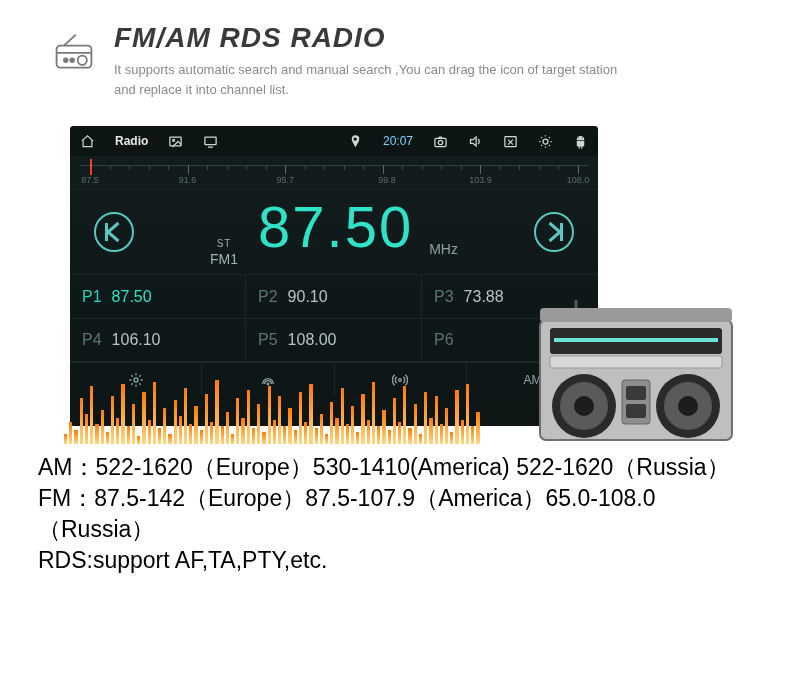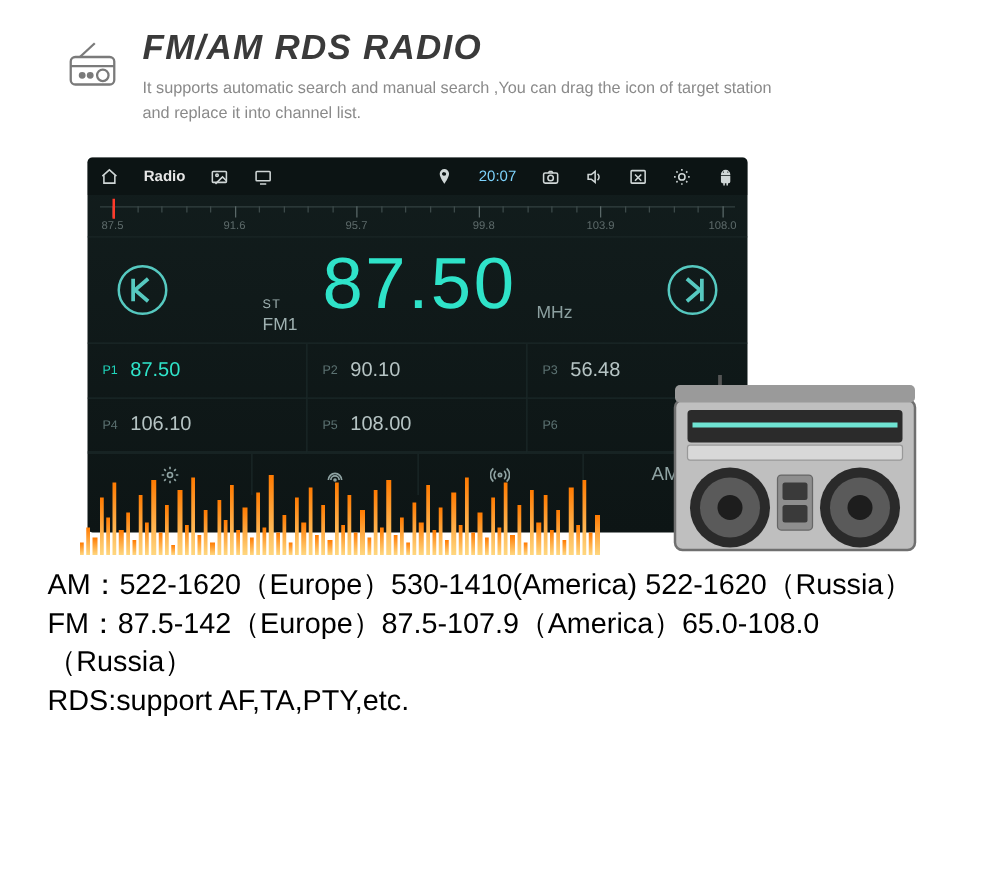--- a/index.html
+++ b/index.html
@@ -23,36 +23,36 @@
   .dial{position:relative;height:34px;border-bottom:1px solid #1a2626}
   .dial-line{position:absolute;left:10px;right:10px;top:9px;height:1px;background:#334040}
   .tick{position:absolute;top:9px;width:1px;height:5px;background:#3d4a4a}
   .tick.major{height:9px;background:#5a6868}
   .tick-label{position:absolute;top:19px;font-size:9px;color:#5d6a6a;transform:translateX(-50%)}
   .needle{position:absolute;top:3px;width:2px;height:16px;background:#ff3a2a}
   
   .mainpanel{display:flex;align-items:center;justify-content:space-between;height:84px;padding:0 24px}
   .seek-btn{width:40px;height:40px;border:2px solid #56c9c0;border-radius:50%;display:flex;align-items:center;justify-content:center;color:#56c9c0;font-size:18px}
   .mainpanel .center{display:flex;align-items:baseline;gap:20px}
-  .band-col{color:#9fb1b1;font-size:12px;}
+  .band-col{color:#9fb1b1;font-size:12px;text-align:center}
   .band-col .st{font-size:10px;letter-spacing:1px}
   .band-col .band{font-size:14px;margin-top:2px}
   .freq{font-size:58px;font-weight:300;color:#2fe3c9;letter-spacing:2px;line-height:1}
   .mhz{font-size:14px;color:#8ca0a0;align-self:flex-end;margin-bottom:10px;margin-left:-4px}
   
   .presets{display:grid;grid-template-columns:repeat(3,1fr);grid-template-rows:repeat(2,1fr);height:88px;border-top:1px solid #1b2828}
   .preset{border-right:1px solid #1b2828;border-bottom:1px solid #1b2828;display:flex;align-items:center;gap:10px;padding:0 12px}
   .preset:nth-child(3n){border-right:none}
-  .preset .pn{font-size:10px;color:#5c7272}
+  .preset .pn{font-size:16px;color:#5c7272}
   .preset .pv{font-size:16px;color:#b6c4c4;font-weight:400}
   .preset.active .pn{color:#1fd4ba}
   .preset.active .pv{color:#2fe3c9}
   
   .controls{display:flex;height:34px;border-top:1px solid #1b2828}
-  .control{flex:1;display:flex;align-items:center;justify-content:center;border-right:1px solid #1b2828;color:#8ea2a2;font-size:15px;gap:5px}
+  .control{flex:1;display:flex;align-items:center;justify-content:center;border-right:1px solid #1b2828;color:#8ea2a2;font-size:12px;gap:5px}
   .control:last-child{border-right:none}
   .control svg{width:16px;height:16px}
   
   .eq{position:absolute;left:-6px;right:200px;bottom:-18px;height:72px;display:flex;align-items:flex-end;gap:2px;overflow:hidden;pointer-events:none}
   .eq span{display:block;width:4px;background:linear-gradient(#ff7a00,#ffd780)}
   
   .boombox{position:absolute;right:-56px;bottom:-22px;width:200px;height:150px}
   
   .spec{padding:26px 34px 18px 38px;font-family:"Times New Roman",Times,serif;font-size:23px;line-height:1.35;color:#000}
 </style>
@@ -206,21 +206,21 @@
           <div class="preset active">
             <span class="pn">P1</span>
             <span class="pv">87.50</span>
           </div>
           <div class="preset">
             <span class="pn">P2</span>
             <span class="pv">90.10</span>
           </div>
           <div class="preset">
             <span class="pn">P3</span>
-            <span class="pv">56.48</span>
+            <span class="pv">73.88</span>
           </div>
           <div class="preset">
             <span class="pn">P4</span>
             <span class="pv">106.10</span>
           </div>
           <div class="preset">
             <span class="pn">P5</span>
             <span class="pv">108.00</span>
           </div>
           <div class="preset">

